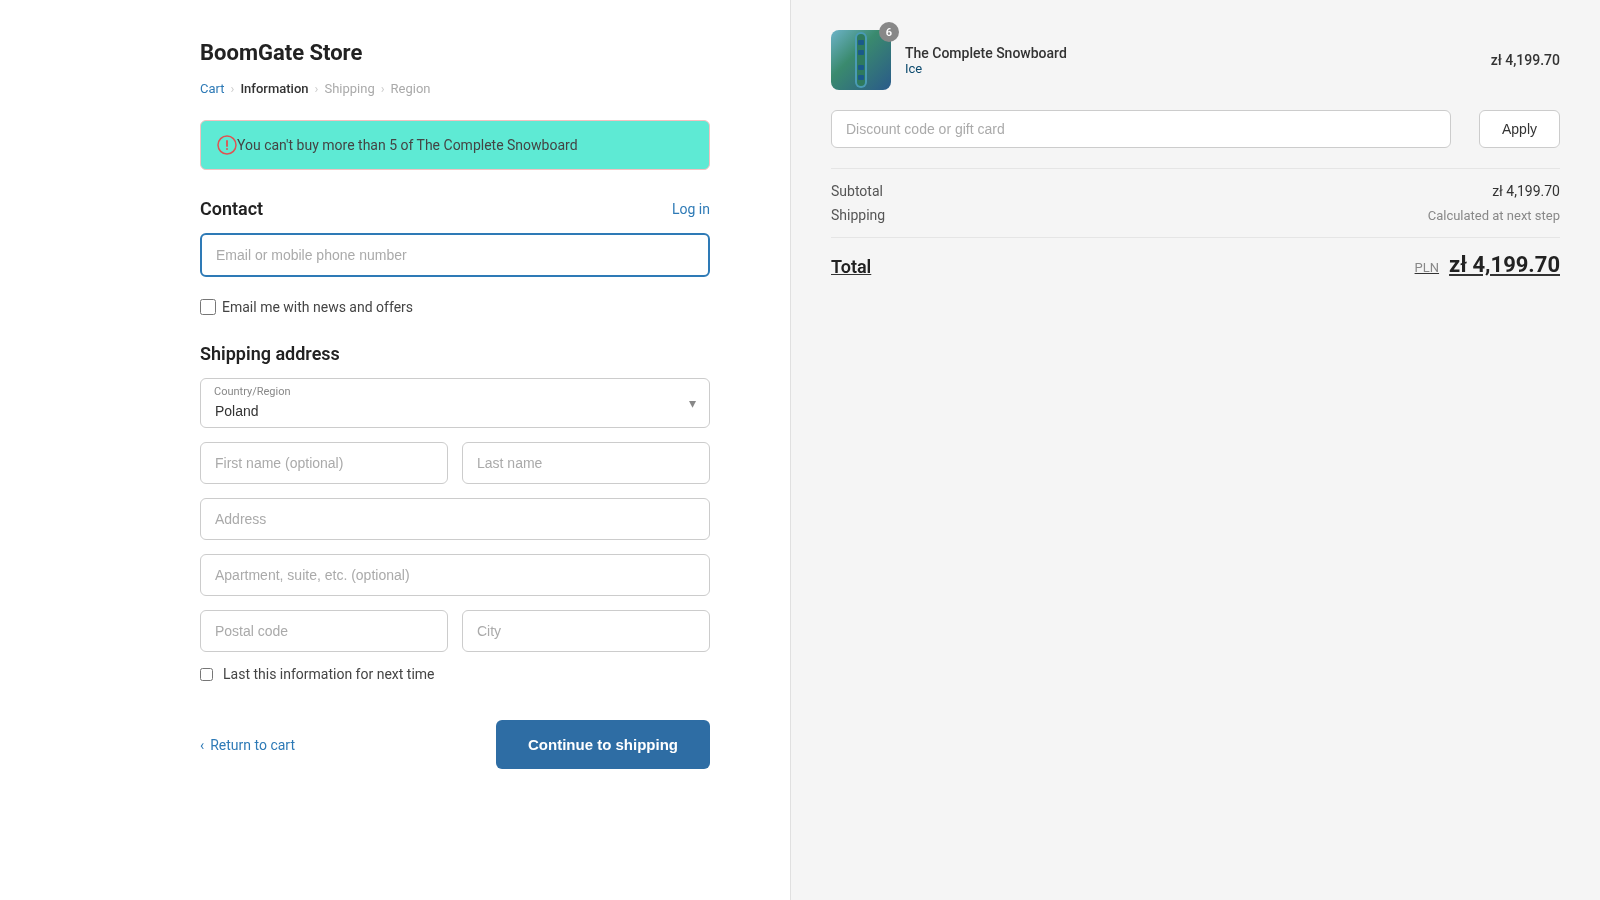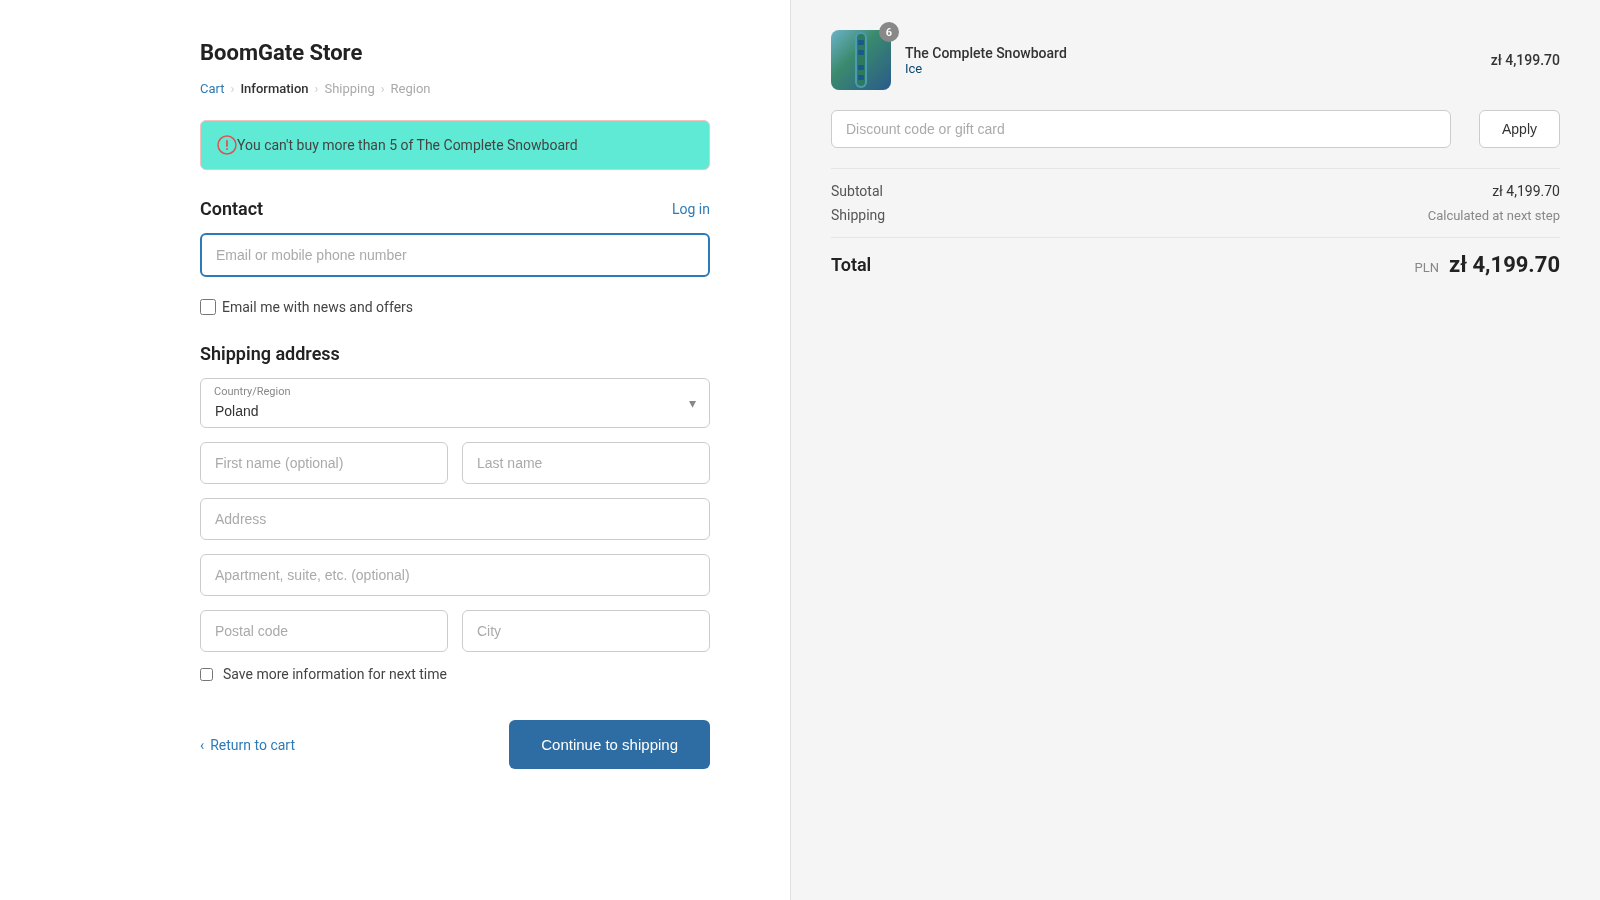--- a/index.html
+++ b/index.html
@@ -201,21 +201,21 @@
       text-decoration: none;
       font-size: 14px;
     }
     .continue-btn {
       background: #2e6da4;
       color: #fff;
       border: none;
       padding: 16px 32px;
       border-radius: 6px;
       font-size: 15px;
-      font-weight: 400;
+      font-weight: 700;
       cursor: pointer;
     }
 
     
     .product-row {
       display: flex;
       align-items: center;
       gap: 14px;
       margin-bottom: 20px;
     }
@@ -312,22 +312,23 @@
       font-size: 14px;
       color: #333;
     }
     .shipping-note {
       font-size: 13px;
       color: #888;
     }
     .total-row {
       display: flex;
       justify-content: space-between;
-      align-items: center;
+      align-items: flex-end;
       margin-top: 14px;
+      text-decoration: underline;
     }
     .total-label {
       font-size: 18px;
       font-weight: 600;
       color: #222;
     }
     .total-pln {
       font-size: 13px;
       color: #888;
       margin-right: 6px;
@@ -394,21 +395,21 @@
 
   <input type="text" class="form-input-full" placeholder="Apartment, suite, etc. (optional)" style="">
 
   <div class="form-row">
     <input type="text" class="form-input" placeholder="Postal code" style="">
     <input type="text" class="form-input" placeholder="City" style="">
   </div>
 
   <div class="save-checkbox-row">
     <input type="checkbox" id="save-checkbox" style="">
-    <label class="checkbox-label" for="save-checkbox">Save more information for next time</label>
+    <label class="checkbox-label" for="save-checkbox">Last this information for next time</label>
   </div>
 
   <div class="footer-actions">
     <a href="#" class="return-link">
       <span>‹</span>
       <span>Return to cart</span>
     </a>
     <button class="continue-btn">Continue to shipping</button>
   </div>
 </div>

